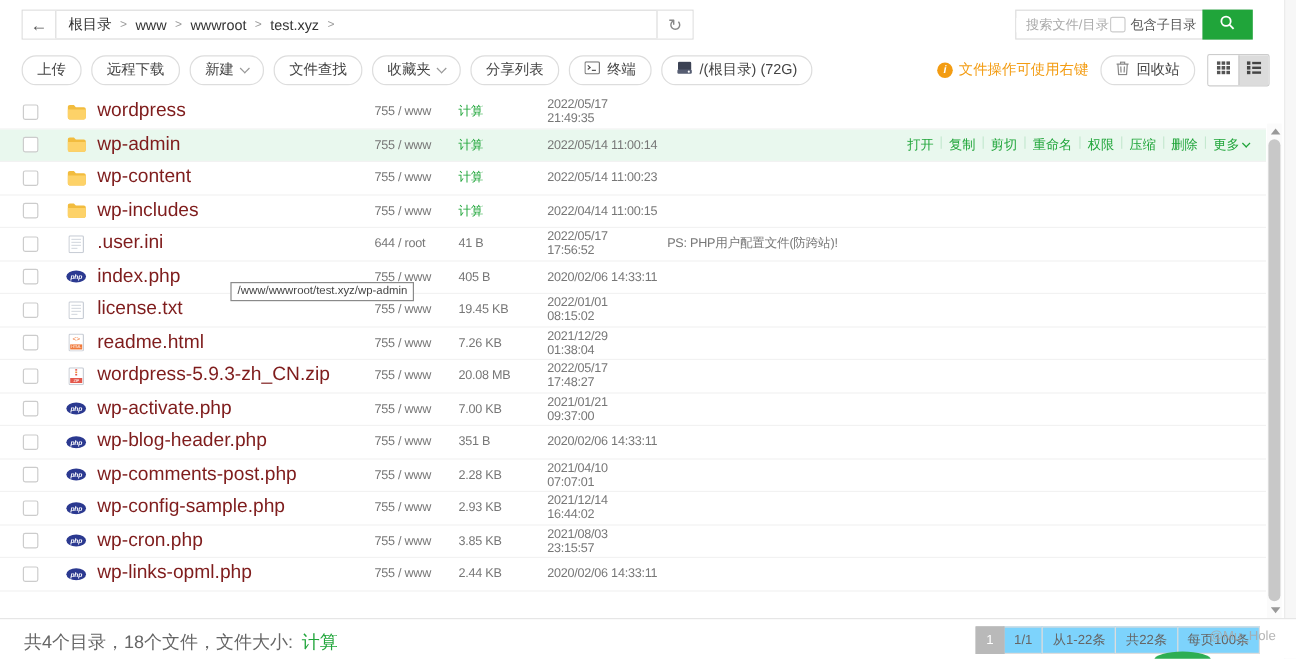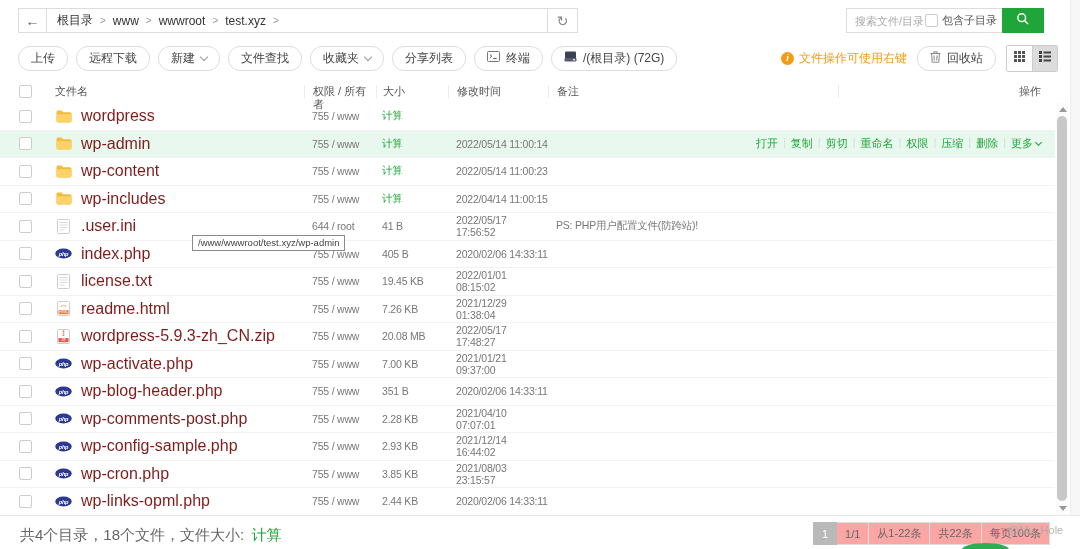--- a/index.html
+++ b/index.html
@@ -73,21 +73,21 @@
   .sb-up { top:4px; border-bottom:5px solid #999; }
   .sb-down { bottom:4px; border-top:5px solid #999; }
   .sb-thumb { position:absolute; left:1px; top:13px; width:10px; height:385px; background:#c8c8c8; border-radius:5px; cursor:grab; }
   .edge-strip { position:absolute; right:0; top:0; width:10px; height:549px; background:#f7f7f7; border-left:1px solid #ececec; }
 
   
   .footer { position:absolute; top:515px; left:0; width:1080px; height:34px; border-top:1px solid #e6e6e6; background:#fff; }
   .summary { position:absolute; left:20px; top:10px; font-size:15px; color:#666; }
   .summary .size-link { margin-left:3px; }
   .pager { position:absolute; right:30px; top:6px; display:flex; }
-  .pg { border:1px solid #ddd; margin-left:-1px; height:23px; min-width:20px; padding:0 8px; display:flex; align-items:center; justify-content:center; background:#fca5a5; color:#666; font-size:11px; cursor:pointer; white-space:nowrap; }
+  .pg { border:1px solid #ddd; margin-left:-1px; height:23px; min-width:20px; padding:0 8px; display:flex; align-items:center; justify-content:center; background:#7dd3fc; color:#666; font-size:11px; cursor:pointer; white-space:nowrap; }
   .pg.active { background:#b9b9b9; border-color:#b9b9b9; color:#fff; position:relative; z-index:1; }
 
   .watermark { position:absolute; left:1008px; top:524px; color:#a8a8a8; font-size:11px; z-index:6; pointer-events:none; opacity:.85; }
   .fab-sliver { position:absolute; left:962px; top:543px; width:47px; height:13px; background:#2dae53; border-radius:50%; z-index:4; }
 </style>
 </head>
 <body>
 
 <div class="screen">
 
@@ -211,47 +211,37 @@
                   <rect x="4.5" y="8.5" width="7.5" height="2"></rect>
                 </g>
               </svg>
           </span>
         </div>
       </div>
     </div>
   </div>
 
   <div class="table">
-    <div class="thead">
-      <div class="cell-check">
-          <input type="checkbox" style="">
-        </div>
-      <div class="col-name">文件名</div>
-      <div class="col-perm">权限 / 所有者</div>
-      <div class="col-size">大小</div>
-      <div class="col-mtime">修改时间</div>
-      <div class="col-remark">备注</div>
-      <div class="col-act">操作</div>
-    </div>
     <div id="rows">
         <div class="row">
           <div class="cell-check">
             <input type="checkbox" style="">
           </div>
           <div class="col-name">
             <span class="ficon">
               <svg width="16" height="13" viewBox="0 0 16 13">
                 <path d="M0.5 2.2 C0.5 1.2 1.2 0.5 2.2 0.5 L5.6 0.5 L7.2 2.3 L13.8 2.3 C14.8 2.3 15.5 3 15.5 4 L15.5 10.8 C15.5 11.8 14.8 12.5 13.8 12.5 L2.2 12.5 C1.2 12.5 0.5 11.8 0.5 10.8 Z" fill="#f2bc3e"></path>
                 <path d="M0.5 4.3 L15.5 4.3 L15.5 10.8 C15.5 11.8 14.8 12.5 13.8 12.5 L2.2 12.5 C1.2 12.5 0.5 11.8 0.5 10.8 Z" fill="#fdd268"></path>
               </svg>
             </span>
             <span class="fname">wordpress</span>
           </div>
           <div class="col-perm"><span>755 / www</span></div>
           <div class="col-size"><span class="size-link">计算</span></div>
+          <div class="col-mtime"><span>2022/05/17 21:49:35</span></div>
           <div class="col-remark"><span></span></div>
           <div class="col-act actions"></div>
         </div>
         <div class="row hl">
           <div class="cell-check">
             <input type="checkbox" style="">
           </div>
           <div class="col-name">
             <span class="ficon">
               <svg width="16" height="13" viewBox="0 0 16 13">

